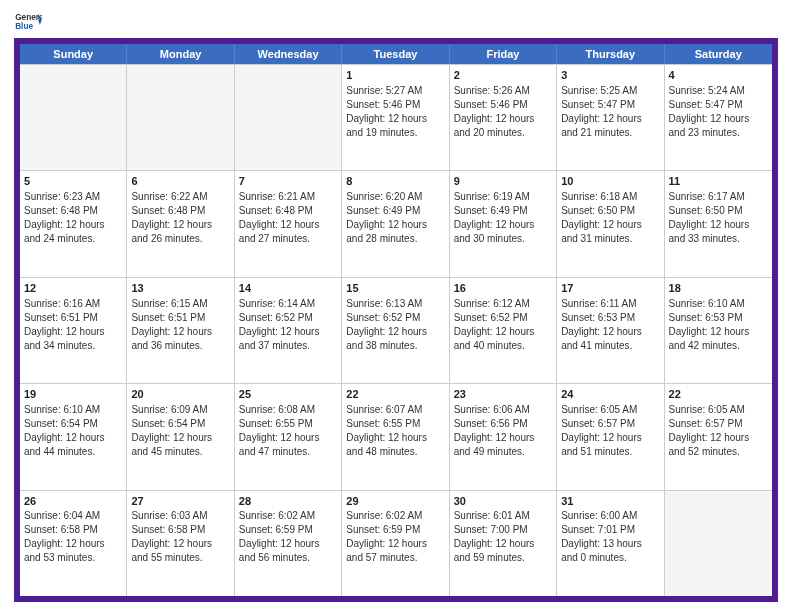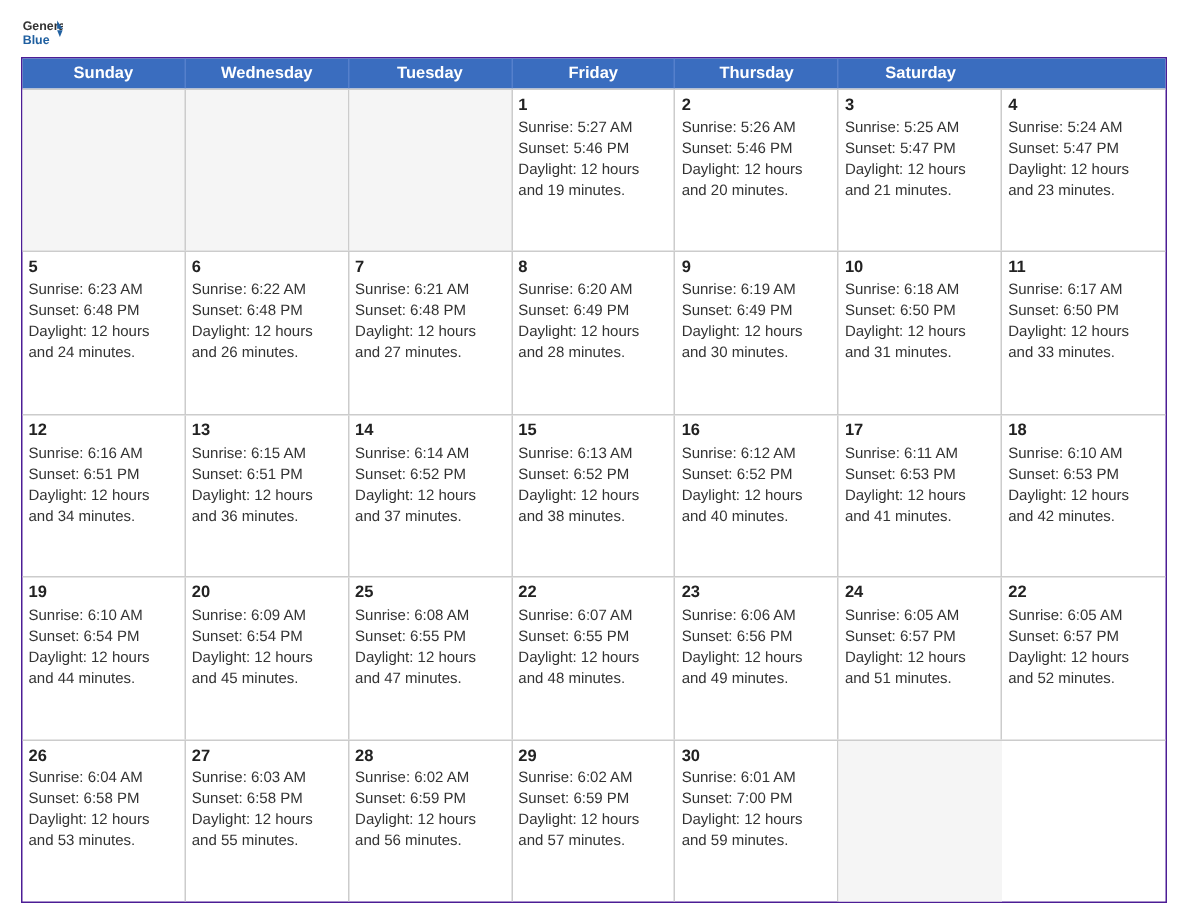--- a/index.html
+++ b/index.html
@@ -42,21 +42,21 @@
       line-height: 1.1;
     }
     .location {
       font-size: 13px;
       color: #444;
     }
     .calendar {
       flex: 1;
       display: flex;
       flex-direction: column;
-      border: 1px solid #4c1d95;
+      border: 6px solid #4c1d95;
     }
     .cal-header-row {
       display: grid;
       grid-template-columns: repeat(7, 1fr);
       background: #3a6dbf;
     }
     .cal-header-cell {
       color: #fff;
       font-size: 11px;
       font-weight: bold;
@@ -114,20 +114,21 @@
     </div>
     <div class="title-block">
       <div class="month-title"></div>
       <div class="location"></div>
     </div>
   </div>
 
   <div class="calendar">
     <div class="cal-header-row">
     <div class="cal-header-cell">Sunday</div>
+        <div class="cal-header-cell">Monday</div>
         <div class="cal-header-cell">Wednesday</div>
         <div class="cal-header-cell">Tuesday</div>
         <div class="cal-header-cell">Friday</div>
         <div class="cal-header-cell">Thursday</div>
         <div class="cal-header-cell">Saturday</div>
       </div>
     <div class="cal-body">
     <div class="cal-week">
           <div class="cal-cell empty"></div>
           <div class="cal-cell empty"></div>
@@ -253,17 +254,21 @@
             <div class="cell-info">Sunrise: 6:02 AM<br>Sunset: 6:59 PM<br>Daylight: 12 hours<br>and 56 minutes.</div>
           </div>
           <div class="cal-cell">
             <div class="day-number">29</div>
             <div class="cell-info">Sunrise: 6:02 AM<br>Sunset: 6:59 PM<br>Daylight: 12 hours<br>and 57 minutes.</div>
           </div>
           <div class="cal-cell">
             <div class="day-number">30</div>
             <div class="cell-info">Sunrise: 6:01 AM<br>Sunset: 7:00 PM<br>Daylight: 12 hours<br>and 59 minutes.</div>
           </div>
+          <div class="cal-cell">
+            <div class="day-number">31</div>
+            <div class="cell-info">Sunrise: 6:00 AM<br>Sunset: 7:01 PM<br>Daylight: 13 hours<br>and 0 minutes.</div>
+          </div>
           <div class="cal-cell empty"></div>
         </div>
       </div>
   </div>
 </div>
 
 </body></html>

